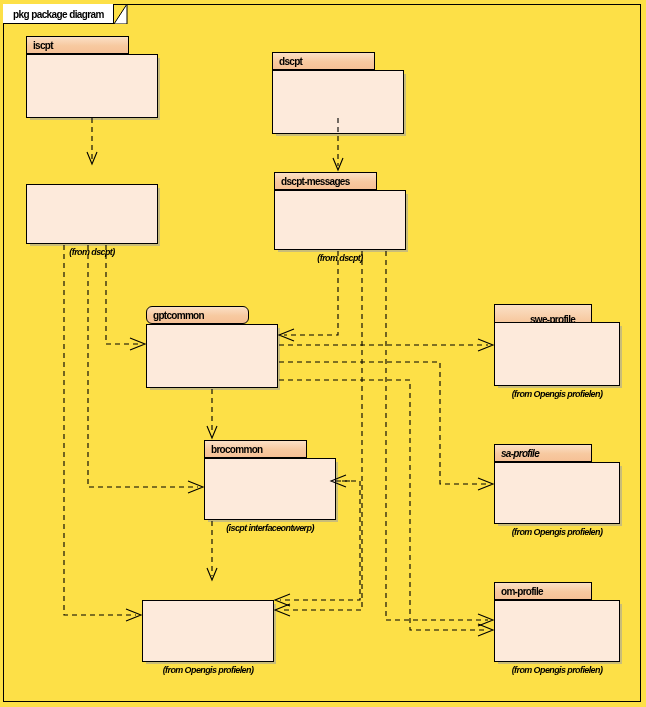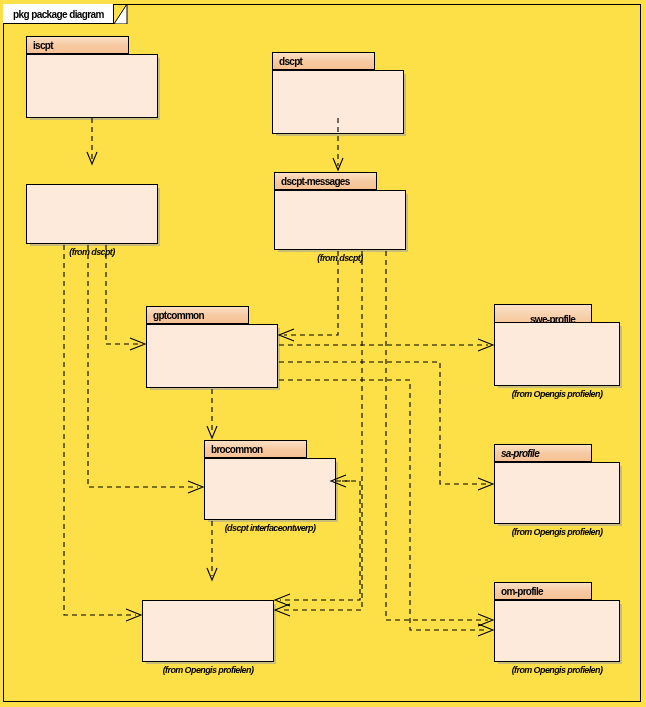--- a/index.html
+++ b/index.html
@@ -62,21 +62,21 @@
       <div class="pkg" style="left: 26px; top: 166px; width: 132px; height: 78px;">
         <div class="pkg-body" style="left: 0px; top: 18px; width: 132px; height: 60px;"></div>
       </div>
       <div class="pkg" style="left: 274px; top: 172px; width: 132px; height: 85px;">
         <div class="pkg-tab" style="width: 103px; height: 18px;">
           <span class="pkg-tab-label">dscpt-messages</span>
         </div>
         <div class="pkg-body" style="left: 0px; top: 18px; width: 132px; height: 60px;"></div>
       </div>
       <div class="pkg" style="left: 146px; top: 306px; width: 132px; height: 82px;">
-        <div class="pkg-tab" style="width: 103px; height: 18px;">
+        <div class="pkg-tab" style="width: 103px; height: 18px; border-radius: 6px;">
           <span class="pkg-tab-label">gptcommon</span>
         </div>
         <div class="pkg-body" style="left: 0px; top: 18px; width: 132px; height: 64px;"></div>
       </div>
       <div class="pkg" style="left: 494px; top: 304px; width: 126px; height: 82px;">
         <div class="pkg-tab" style="width: 98px; height: 31px; padding-left: 35px;">
           <span class="pkg-tab-label">swe-profile</span>
         </div>
         <div class="pkg-body" style="left: 0px; top: 18px; width: 126px; height: 64px;"></div>
       </div>
@@ -177,17 +177,17 @@
 
     <g>
       <path d="M336,481 L352,481"></path>
       <polyline class="head" points="346,475 331,481 346,487"></polyline>
     </g>
 
   </svg>
 <div class="pkg-from" style="left: 26px; top: 247px; width: 132px;">(from dscpt)</div>
     <div class="pkg-from" style="left: 274px; top: 253px; width: 132px;">(from dscpt)</div>
     <div class="pkg-from" style="left: 494px; top: 389px; width: 126px;">(from Opengis profielen)</div>
-    <div class="pkg-from" style="left: 204px; top: 523px; width: 132px;">(dscpt interfaceontwerp)</div>
+    <div class="pkg-from" style="left: 204px; top: 523px; width: 132px;">(iscpt interfaceontwerp)</div>
     <div class="pkg-from" style="left: 494px; top: 527px; width: 126px;">(from Opengis profielen)</div>
     <div class="pkg-from" style="left: 142px; top: 665px; width: 132px;">(from Opengis profielen)</div>
     <div class="pkg-from" style="left: 494px; top: 665px; width: 126px;">(from Opengis profielen)</div>
   </div>
 
 </body></html>

